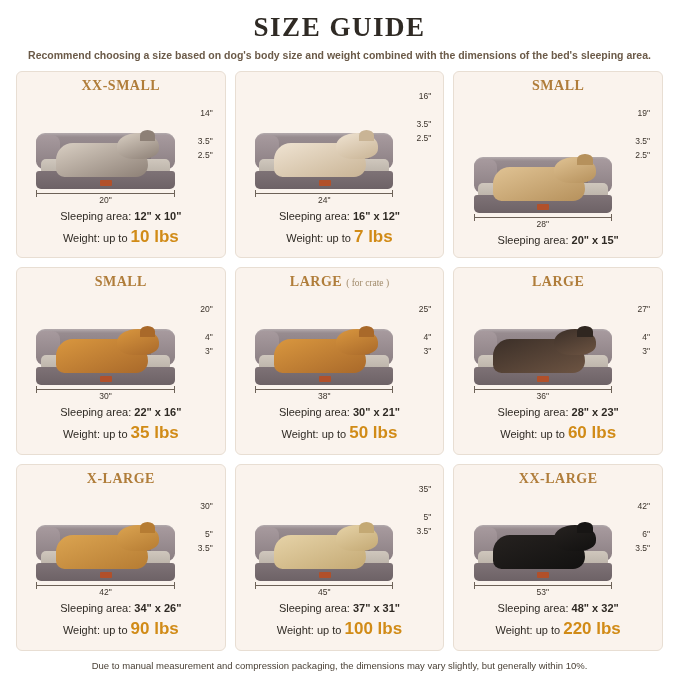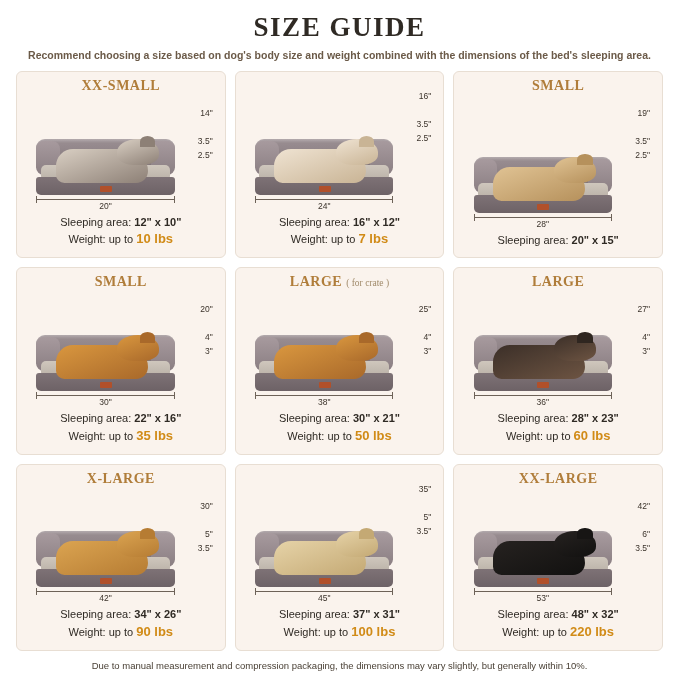--- a/index.html
+++ b/index.html
@@ -218,21 +218,21 @@
   .specs {
     margin-top: 2px;
     text-align: center;
     font-size: 11px;
     color: #2f2a24;
     line-height: 1.45;
   }
   .specs .row { white-space: nowrap; }
   .specs .k { font-weight: normal; }
   .specs .v { font-weight: bold; }
-  .specs .w { font-weight: bold; color: #d18b17; font-size: 13px; margin-top: 40px; }
+  .specs .w { font-weight: bold; color: #d18b17; font-size: 17px; margin-top: 40px; }
   .footer {
     text-align: center;
     font-size: 9.5px;
     color: #4a4136;
     padding: 9px 0 8px 0;
   }
 </style>
 </head>
 <body>
 

